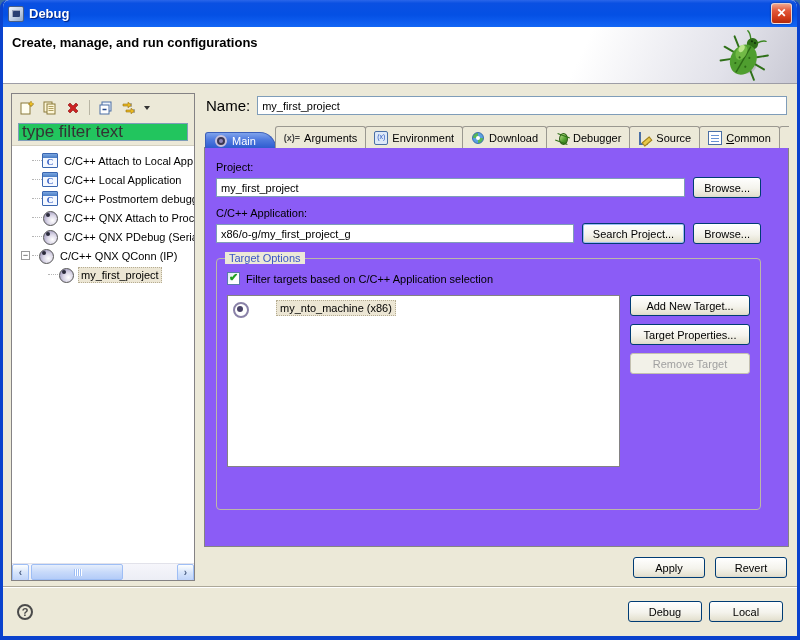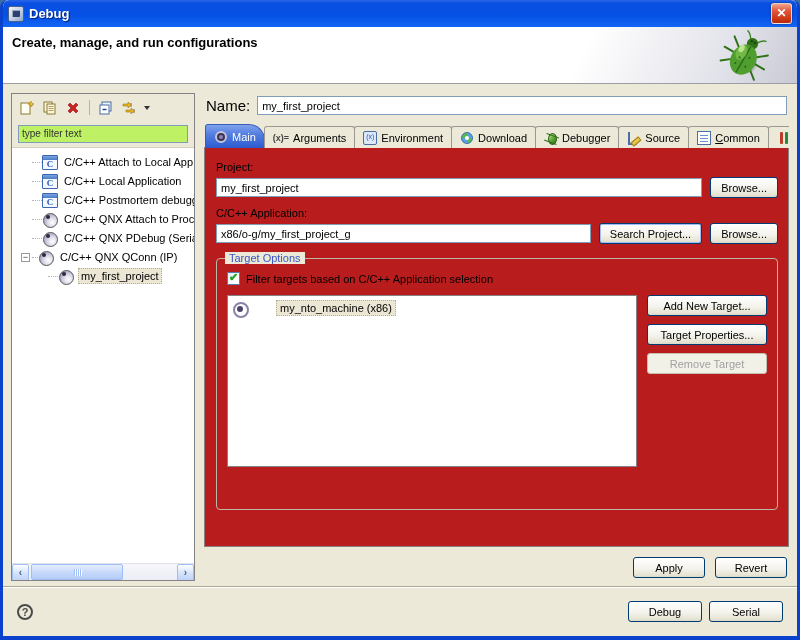--- a/index.html
+++ b/index.html
@@ -37,21 +37,21 @@
   
   .left-panel { width:184px; flex:0 0 184px; border:1px solid #848284; background:#ece9d8;
     display:flex; flex-direction:column; }
   .lp-toolbar { height:27px; flex:0 0 27px; display:flex; align-items:center; gap:5px; padding:0 6px; }
   .tb-icon { width:18px; height:17px; display:flex; align-items:center; justify-content:center; cursor:pointer; }
   .tb-sep { width:1px; height:15px; background:#b8b5a4; margin:0 2px; }
   .dd-arrow { width:0; height:0; border-left:3px solid transparent; border-right:3px solid transparent;
     border-top:4px solid #333; margin-left:1px; cursor:pointer; }
   .filter-box { margin:2px 6px 4px 6px; }
   .filter-box input { width:100%; height:18px; border:1px solid #7f9db9; font-family:"Liberation Sans",sans-serif;
-    font-size:10px; padding:1px 3px; color:#333; background:#bef264; }
+    font-size:17px; padding:1px 3px; color:#333; background:#22c55e; }
   .tree-area { flex:1 1 auto; background:#fff; border-top:1px solid #d4d0c0; display:flex; flex-direction:column; overflow:hidden; }
   .tree-rows { flex:1 1 auto; padding-top:5px; overflow:hidden; }
   .tree-row { display:flex; align-items:center; height:19px; font-size:11px; white-space:nowrap; cursor:pointer; }
   .tree-row .lbl { padding:1px 2px; }
   .tree-row.selected .lbl { background:#ece6d4; border:1px dotted #b5ac92; }
   .conn { width:10px; border-top:1px dotted #b5b5b5; height:0; flex:0 0 10px; }
   .indent-root { width:20px; flex:0 0 20px; }
   .indent-root2 { width:9px; flex:0 0 9px; }
   .indent-child { width:36px; flex:0 0 36px; }
   .expander { width:9px; height:9px; flex:0 0 9px; border:1px solid #9a9a9a; background:#fff;
@@ -92,21 +92,21 @@
   .name-row label { font-size:15px; color:#000; }
   .xp-input { height:19px; border:1px solid #7f9db9; background:#fff; font-family:"Liberation Sans",sans-serif;
     font-size:11px; padding:1px 4px; color:#000; }
   .name-row input { flex:1; }
 
   
   .tabbar { display:flex; align-items:flex-end; height:24px; flex:0 0 24px; padding-left:1px; position:relative; z-index:2; }
   .tab { display:flex; align-items:center; gap:4px; height:22px; padding:0 8px; font-size:11px; color:#000;
     background:#ece9d8; border:1px solid #9a9890; border-bottom:none; border-radius:3px 3px 0 0; margin-right:-1px; cursor:pointer; }
   .tab.selected { background:linear-gradient(180deg,#7fa3ec 0%,#4f7ade 45%,#2e5cd0 100%);
-    color:#fff; border-color:#3b5fb9; border-radius:3px 16px 0 0; padding-right:8px; height:24px;margin-top:48px; }
+    color:#fff; border-color:#3b5fb9; border-radius:3px 16px 0 0; padding-right:19px; height:16px;margin-top:48px; }
   .tab-icon { width:14px; height:14px; position:relative; flex:0 0 14px; }
   .ti-main::before { content:""; position:absolute; inset:1px; border-radius:50%; border:2px solid #c8c2dd; background:#3a3652; }
   .ti-main::after { content:""; position:absolute; left:5px; top:5px; width:4px; height:4px; border-radius:50%; background:#8f86b8; }
   .ti-args { font-size:9px; font-weight:bold; color:#444; line-height:14px; white-space:nowrap; width:auto !important; }
   .ti-env { border:1px solid #4a6fa5; background:#dce8f8; border-radius:2px; }
   .ti-env::after { content:"(x)"; position:absolute; left:0; right:0; top:1px; text-align:center; font-size:7px; color:#2a56c0; }
   .ti-disc::before { content:""; position:absolute; inset:1px; border-radius:50%; border:1px solid #3a6fb0;
     background:conic-gradient(#5aa0e0 0 25%, #58b858 25% 50%, #5aa0e0 50% 75%, #58b858 75% 100%); }
   .ti-disc::after { content:""; position:absolute; left:5px; top:5px; width:4px; height:4px; border-radius:50%; background:#fff; }
   .ti-bug::before { content:""; position:absolute; left:4px; top:2px; width:7px; height:10px; border-radius:50%;
@@ -117,22 +117,22 @@
     border-left:2px solid #4a6fa5; border-bottom:2px solid #4a6fa5; }
   .ti-src::after { content:""; position:absolute; right:0px; bottom:1px; width:8px; height:3px;
     background:#e8c84a; border:1px solid #a08020; transform:rotate(-40deg); }
   .ti-common { border:1px solid #4a6fa5; background:#fff; }
   .ti-common::after { content:""; position:absolute; left:2px; right:2px; top:3px; height:7px;
     background:repeating-linear-gradient(180deg,#6a93d4 0 1px,#fff 1px 3px); }
   .ti-tools::before { content:""; position:absolute; left:3px; top:1px; width:3px; height:12px; background:#c03a2a; border-radius:1px; }
   .ti-tools::after { content:""; position:absolute; left:8px; top:1px; width:3px; height:12px; background:#2a8a3a; border-radius:1px; }
 
   
-  .tab-content { flex:1 1 auto; border:1px solid #848284; margin-top:-1px; background:#b91c1c;
-    padding:13px 10px 10px 11px; position:relative; z-index:1; overflow:hidden; }
+  .tab-content { flex:1 1 auto; border:1px solid #848284; margin-top:-1px; background:#8b5cf6;
+    padding:13px 27px 10px 11px; position:relative; z-index:1; overflow:hidden; }
   .field-label { font-size:11px; margin-bottom:4px; }
   .field-row { display:flex; gap:8px; margin-bottom:9px; align-items:center; }
   .field-row .xp-input { flex:1; }
   .xp-btn { height:21px; border:1px solid #003c74; border-radius:3px; font-family:"Liberation Sans",sans-serif;
     font-size:11px; color:#000; padding:0 10px; cursor:pointer;
     background:linear-gradient(180deg,#ffffff 0%,#f4f3ec 55%,#e6e3d3 90%,#dcd8c8 100%); }
   .xp-btn.focused { box-shadow:0 0 0 1px #9ebef5 inset; }
   .xp-btn:disabled, .xp-btn.disabled { border-color:#c3c0b0; color:#a0a0a0;
     background:#f2f1e8; cursor:default; }
 
@@ -403,16 +403,16 @@
         <button class="xp-btn">Revert</button>
       </div>
     </div>
   </div>
 
   <div class="footer-sep"></div>
   <div class="footer">
     <div class="help-icon">?</div>
     <div class="footer-btns">
       <button class="xp-btn">Debug</button>
-      <button class="xp-btn">Serial</button>
+      <button class="xp-btn">Local</button>
     </div>
   </div>
 </div>
 
 </body></html>

